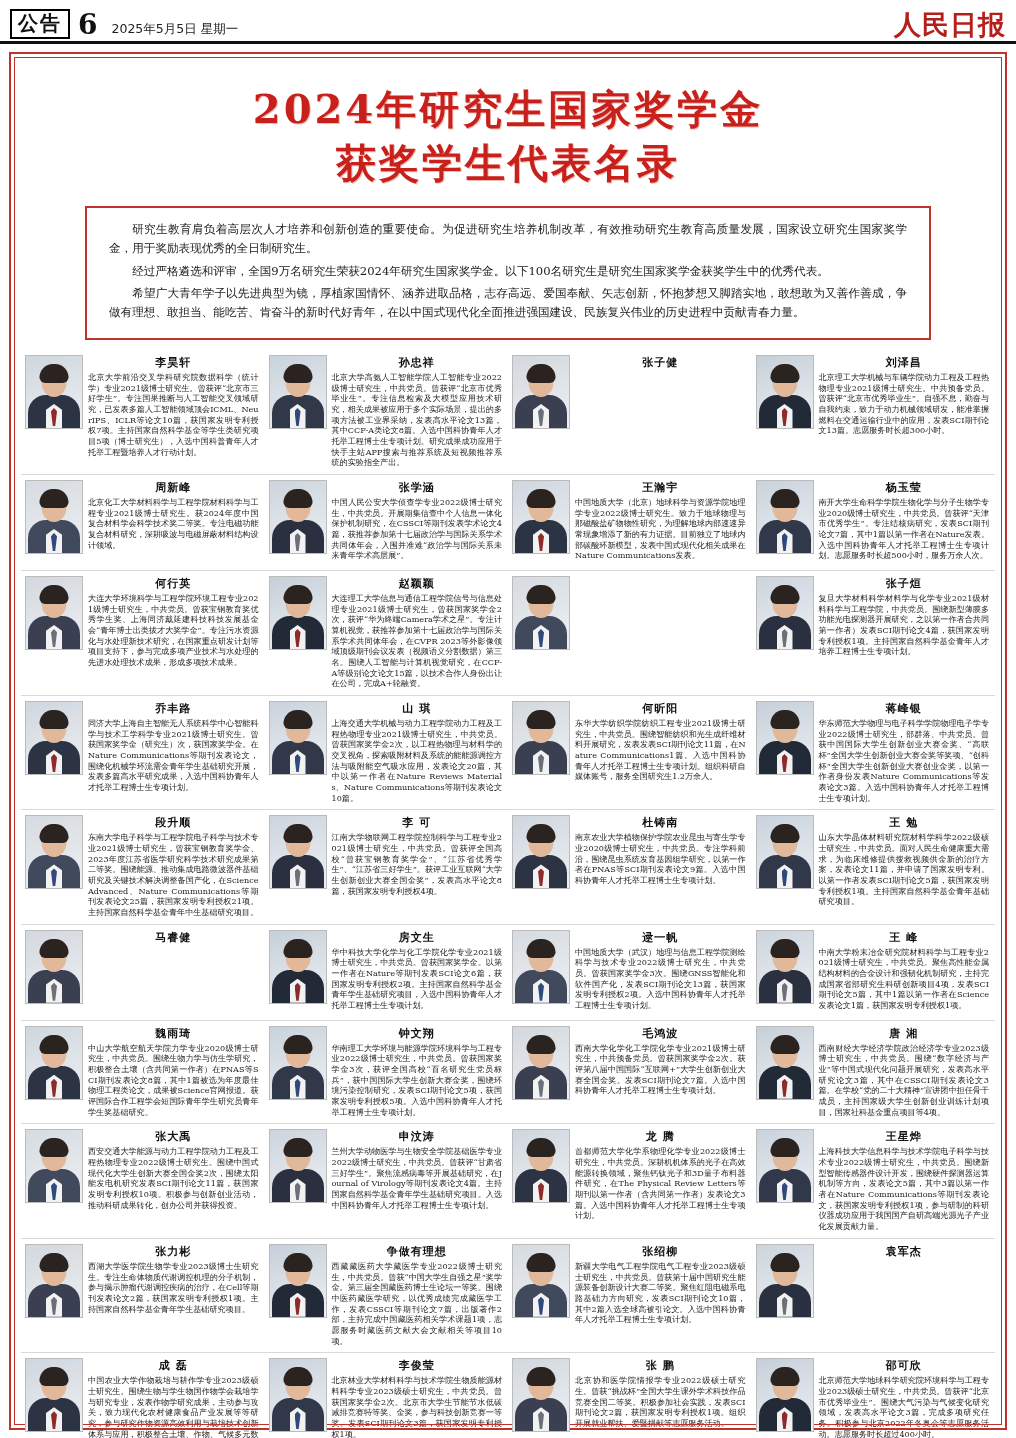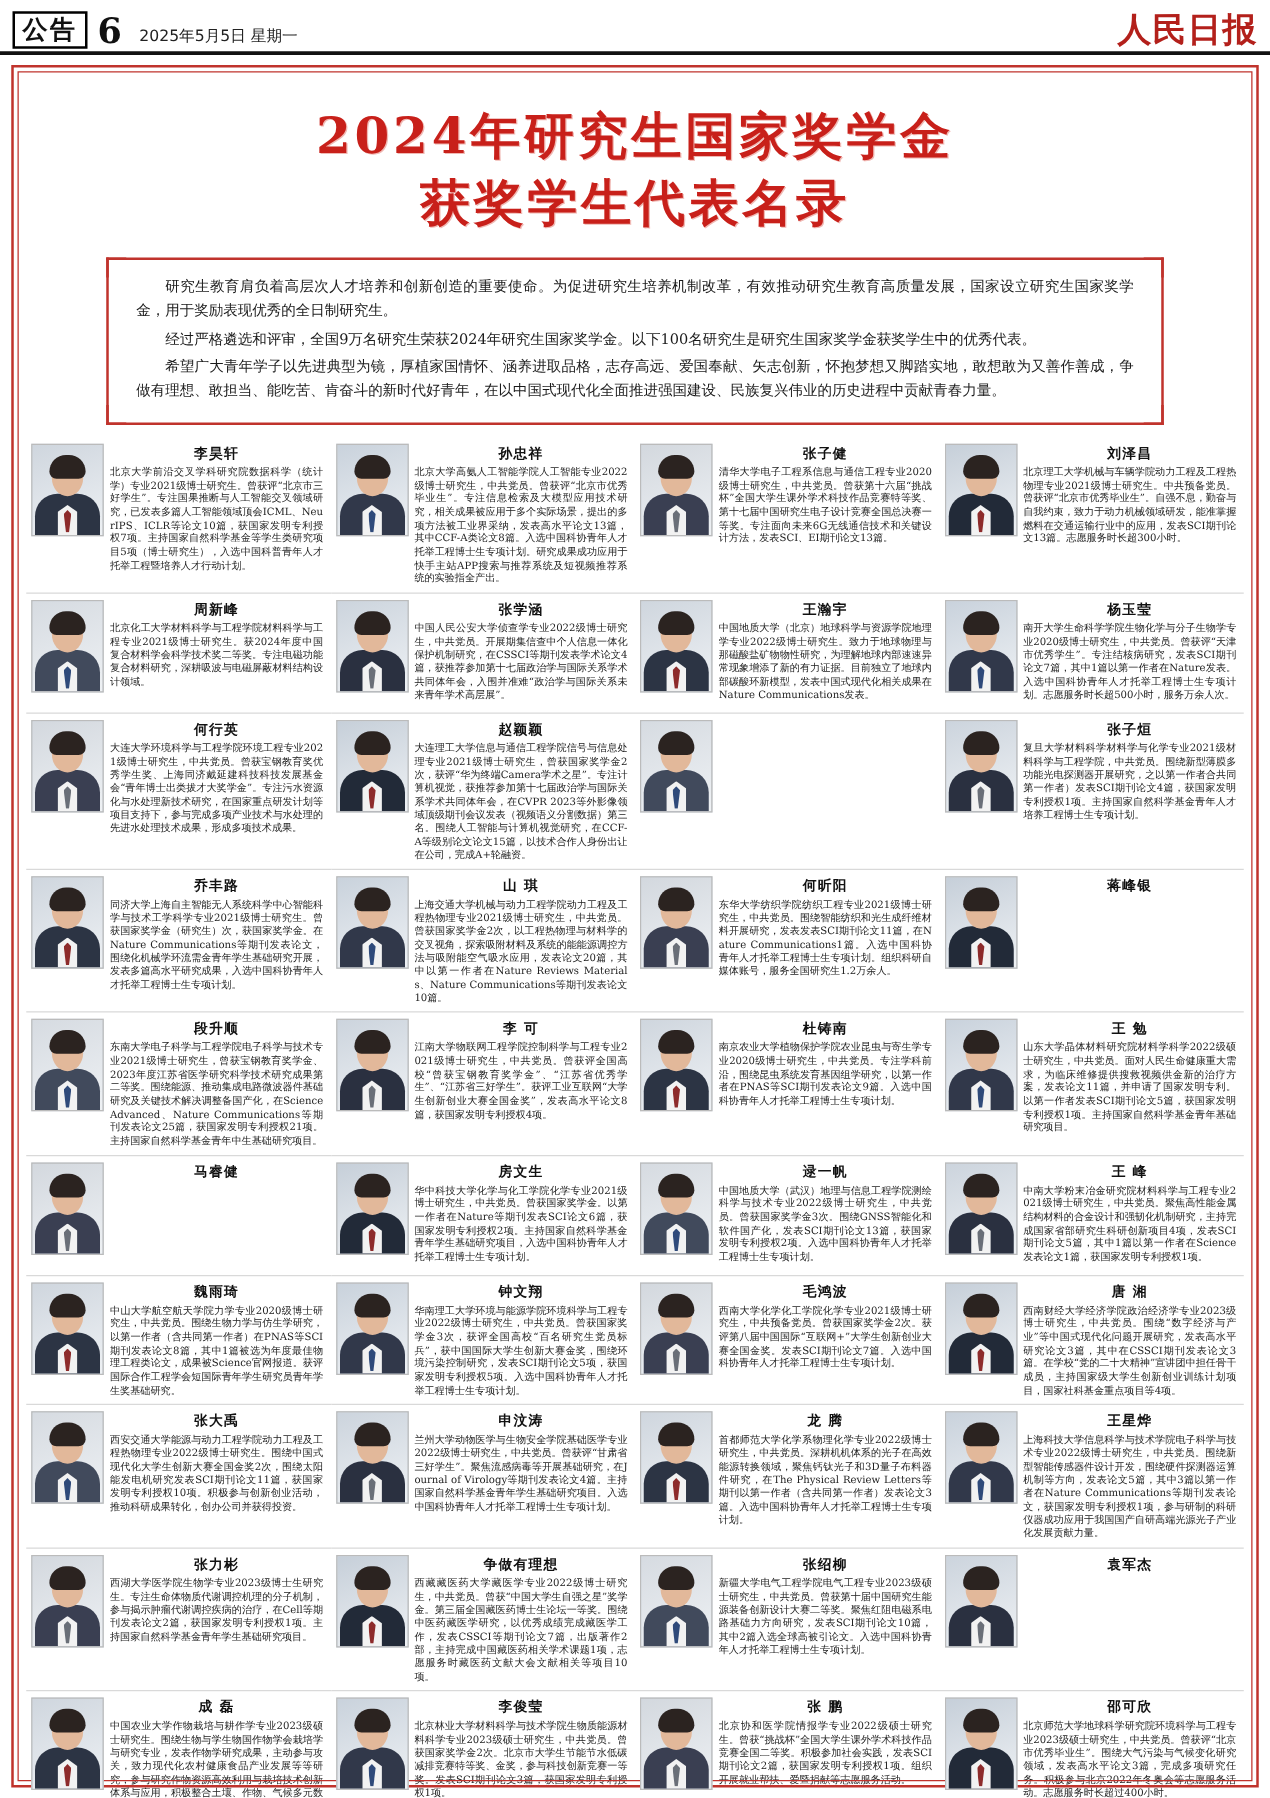--- a/index.html
+++ b/index.html
@@ -183,21 +183,20 @@
           <div class="photo">
             <div class="bg" style="background: linear-gradient(160deg, rgb(211, 216, 222), rgb(238, 241, 244));"></div>
             <div class="body" style="background: rgb(58, 63, 82);"></div>
             <div class="shirt"></div>
             <div class="tie" style="background: rgb(106, 111, 120);"></div>
             <div class="head"></div>
             <div class="hair"></div>
           </div>
           <div class="info">
             <div class="name">张子健</div>
-            <div class="bio">清华大学电子工程系信息与通信工程专业2020级博士研究生，中共党员。曾获第十六届“挑战杯”全国大学生课外学术科技作品竞赛特等奖、第十七届中国研究生电子设计竞赛全国总决赛一等奖。专注面向未来6G无线通信技术和关键设计方法，发表SCI、EI期刊论文13篇。</div>
           </div>
         </div>
         <div class="cell">
           <div class="photo">
             <div class="bg" style="background: linear-gradient(160deg, rgb(198, 207, 217), rgb(238, 241, 244));"></div>
             <div class="body" style="background: rgb(34, 42, 56);"></div>
             <div class="shirt"></div>
             <div class="tie" style="background: rgb(141, 43, 43);"></div>
             <div class="head"></div>
             <div class="hair"></div>
@@ -361,20 +360,21 @@
           <div class="photo">
             <div class="bg" style="background: linear-gradient(160deg, rgb(198, 207, 217), rgb(238, 241, 244));"></div>
             <div class="body" style="background: rgb(34, 42, 56);"></div>
             <div class="shirt"></div>
             <div class="tie" style="background: rgb(141, 43, 43);"></div>
             <div class="head"></div>
             <div class="hair"></div>
           </div>
           <div class="info">
             <div class="name">蒋峰银</div>
+            <div class="bio">华东师范大学物理与电子科学学院物理电子学专业2022级博士研究生，部群落、中共党员。曾获中国国际大学生创新创业大赛金奖、“高联杯”全国大学生创新创业大赛金奖等奖项、“创科杯”全国大学生创新创业大赛创业金奖，以第一作者身份发表Nature Communications等发表论文3篇。入选中国科协青年人才托举工程博士生专项计划。</div>
           </div>
         </div>
         <div class="cell">
           <div class="photo">
             <div class="bg" style="background: linear-gradient(160deg, rgb(214, 219, 225), rgb(238, 241, 244));"></div>
             <div class="body" style="background: rgb(65, 74, 92);"></div>
             <div class="shirt"></div>
             <div class="tie" style="background: rgb(47, 74, 122);"></div>
             <div class="head"></div>
             <div class="hair"></div>
@@ -485,21 +485,21 @@
           <div class="photo">
             <div class="bg" style="background: linear-gradient(160deg, rgb(207, 214, 222), rgb(238, 241, 244));"></div>
             <div class="body" style="background: rgb(44, 52, 68);"></div>
             <div class="shirt"></div>
             <div class="tie" style="background: rgb(141, 43, 43);"></div>
             <div class="head"></div>
             <div class="hair"></div>
           </div>
           <div class="info">
             <div class="name">魏雨琦</div>
-            <div class="bio">中山大学航空航天学院力学专业2020级博士研究生，中共党员。围绕生物力学与仿生学研究，以第一作者（含共同第一作者）在PNAS等SCI期刊发表论文8篇，其中1篇被选为年度最佳物理工程类论文，成果被Science官网报道。获评国际合作工程学会短国际青年学生研究员青年学生奖基础研究。</div>
+            <div class="bio">中山大学航空航天学院力学专业2020级博士研究生，中共党员。围绕生物力学与仿生学研究，积极整合土壤（含共同第一作者）在PNAS等SCI期刊发表论文8篇，其中1篇被选为年度最佳物理工程类论文，成果被Science官网报道。获评国际合作工程学会短国际青年学生研究员青年学生奖基础研究。</div>
           </div>
         </div>
         <div class="cell">
           <div class="photo">
             <div class="bg" style="background: linear-gradient(160deg, rgb(201, 210, 220), rgb(238, 241, 244));"></div>
             <div class="body" style="background: rgb(49, 56, 74);"></div>
             <div class="shirt"></div>
             <div class="tie" style="background: rgb(47, 74, 122);"></div>
             <div class="head"></div>
             <div class="hair"></div>

